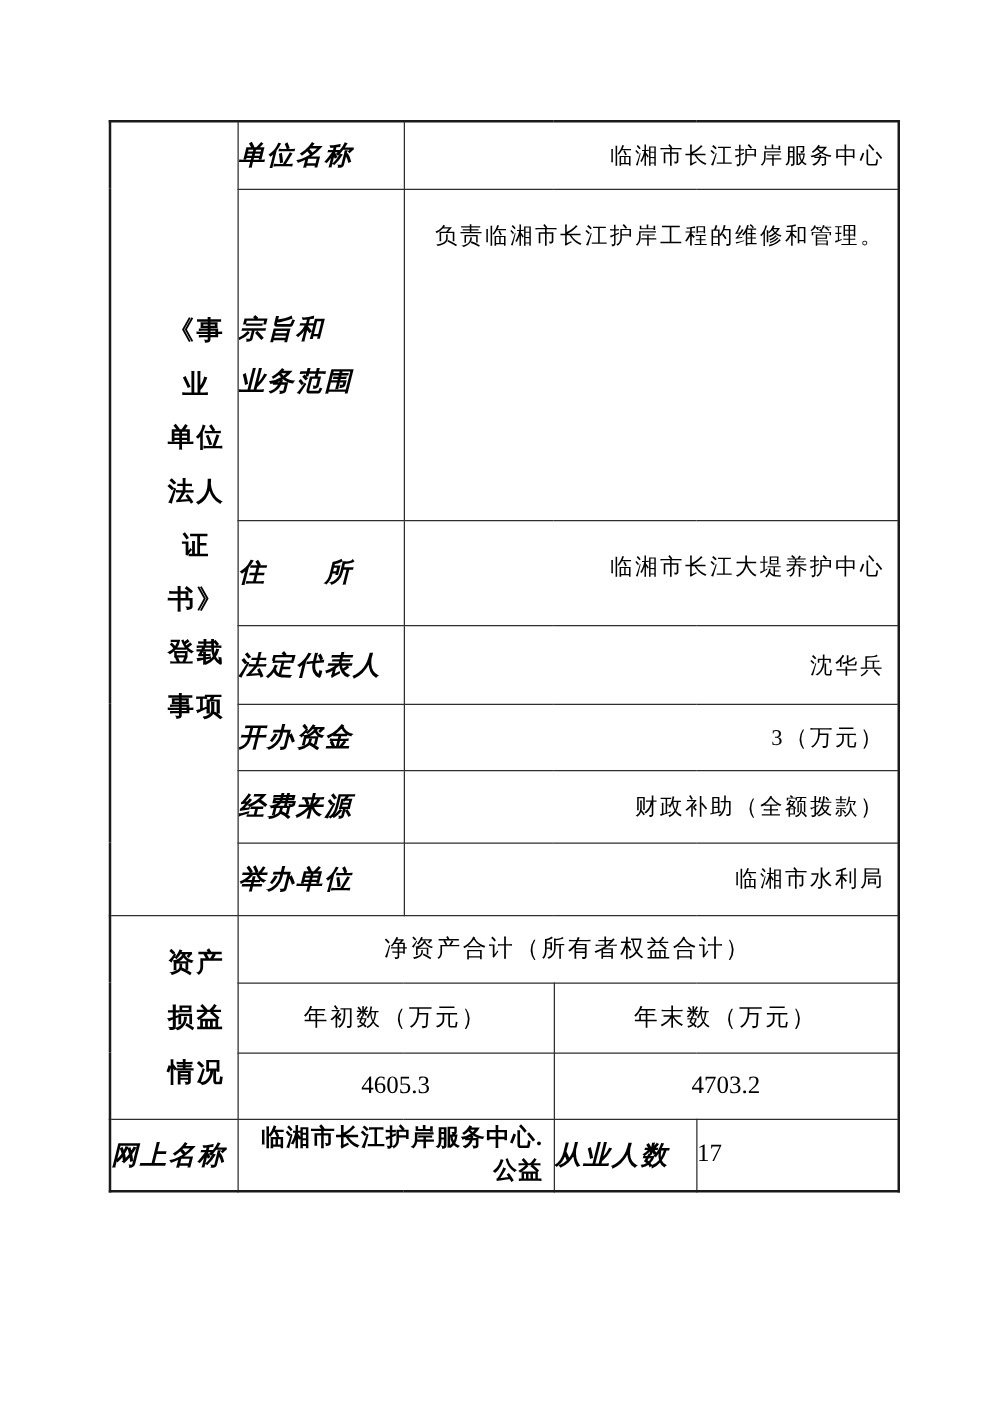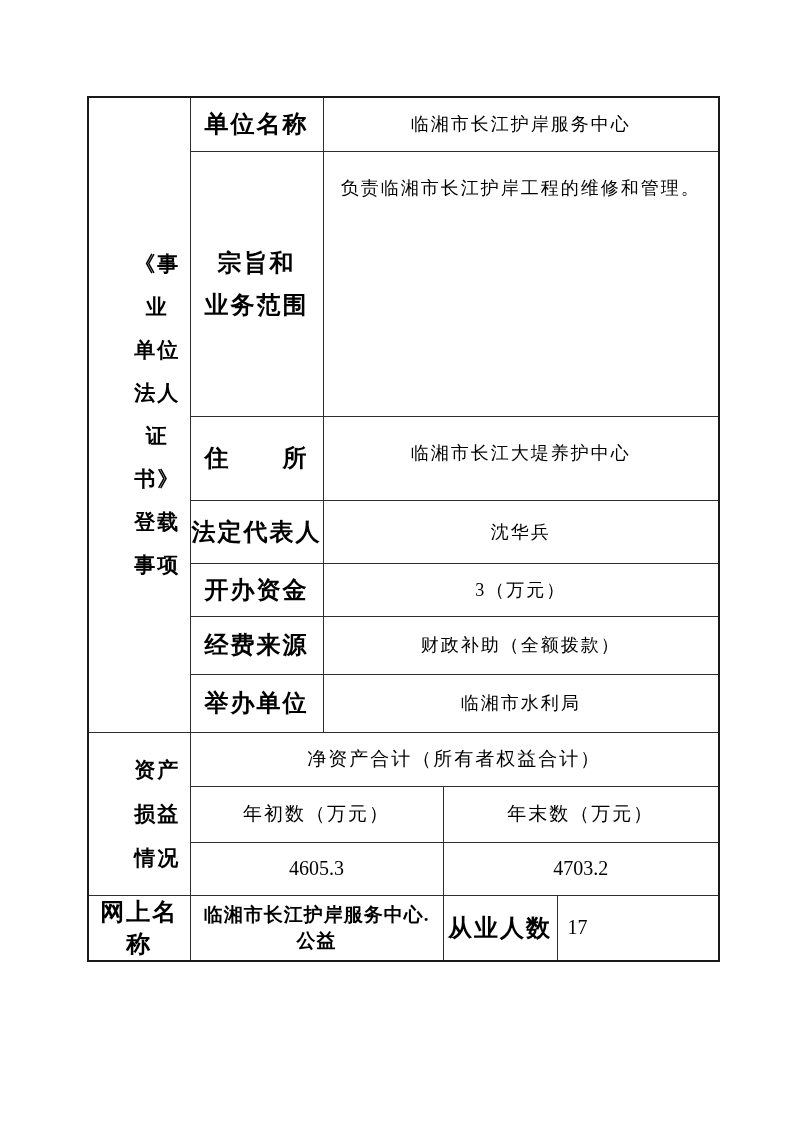--- a/index.html
+++ b/index.html
@@ -50,33 +50,34 @@
     letter-spacing: 2px;
     text-align: center;
     vertical-align: middle;
     white-space: pre-line;
     padding-left: 36px;
   }
   .side-cell.assets { line-height: 44px; }
 
   .label-cell {
     font-weight: bold;
-    font-size: 24px;
+    font-size: 21px;
     letter-spacing: 2px;
-    text-align: center;
+    text-align: left;
     vertical-align: middle;
+    font-style: italic;
   }
   .label-cell.multi {
     white-space: pre-line;
     line-height: 42px;
   }
   .value-cell {
     font-size: 18px;
     letter-spacing: 2px;
-    text-align: center;
+    text-align: right;
     vertical-align: middle;
     padding: 0 10px;
   }
   .value-cell.top {
     vertical-align: top;
     padding-top: 24px;
   }
   .value-cell.bold-wrap {
     font-weight: bold;
     font-size: 19px;
@@ -93,21 +94,20 @@
     vertical-align: middle;
   }
   .num-cell {
     font-size: 20px;
     text-align: center;
     vertical-align: middle;
     letter-spacing: 0;
   }
   .num-cell.left-num {
     text-align: left;
-    padding-left: 10px;
   }
 </style>
 </head>
 <body>
 
 <div class="page">
   <table class="reg-table">
     <colgroup>
       <col style="width:102px">
       <col style="width:133px">

